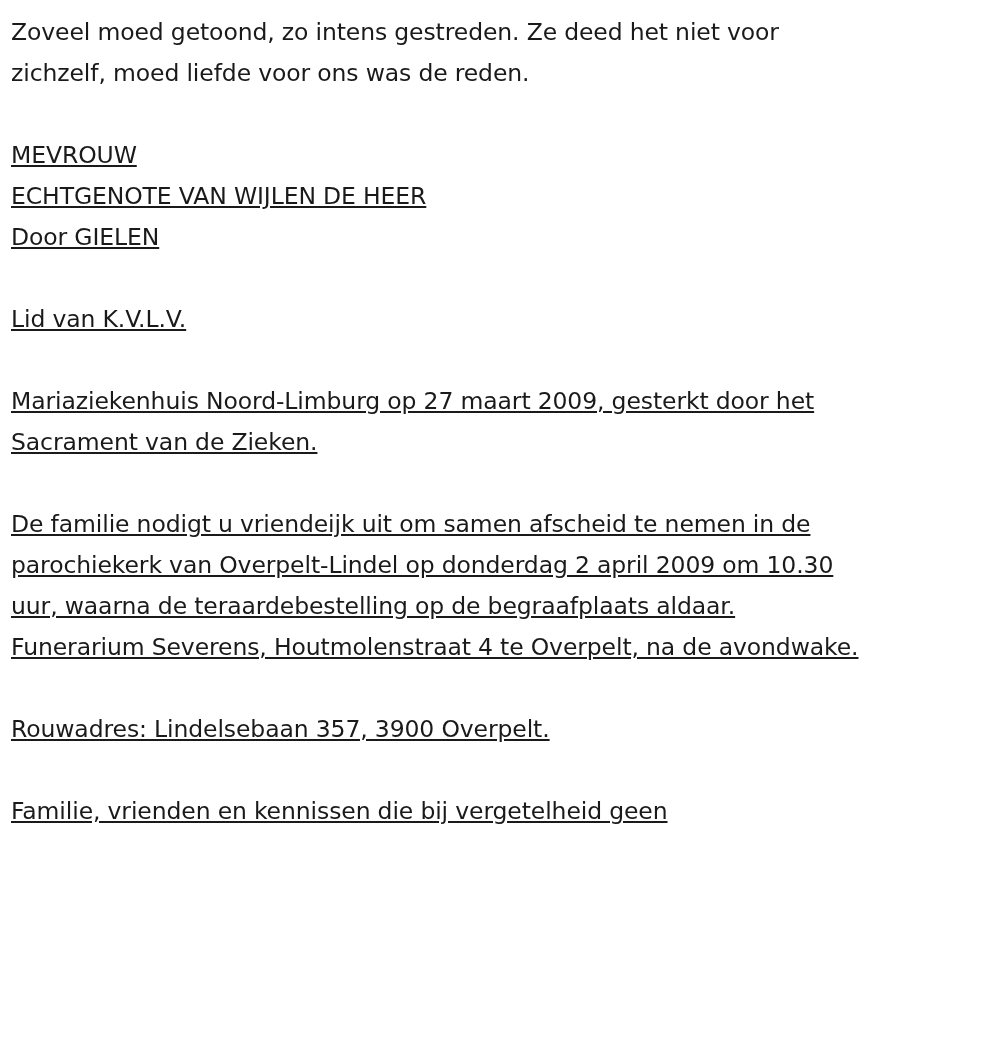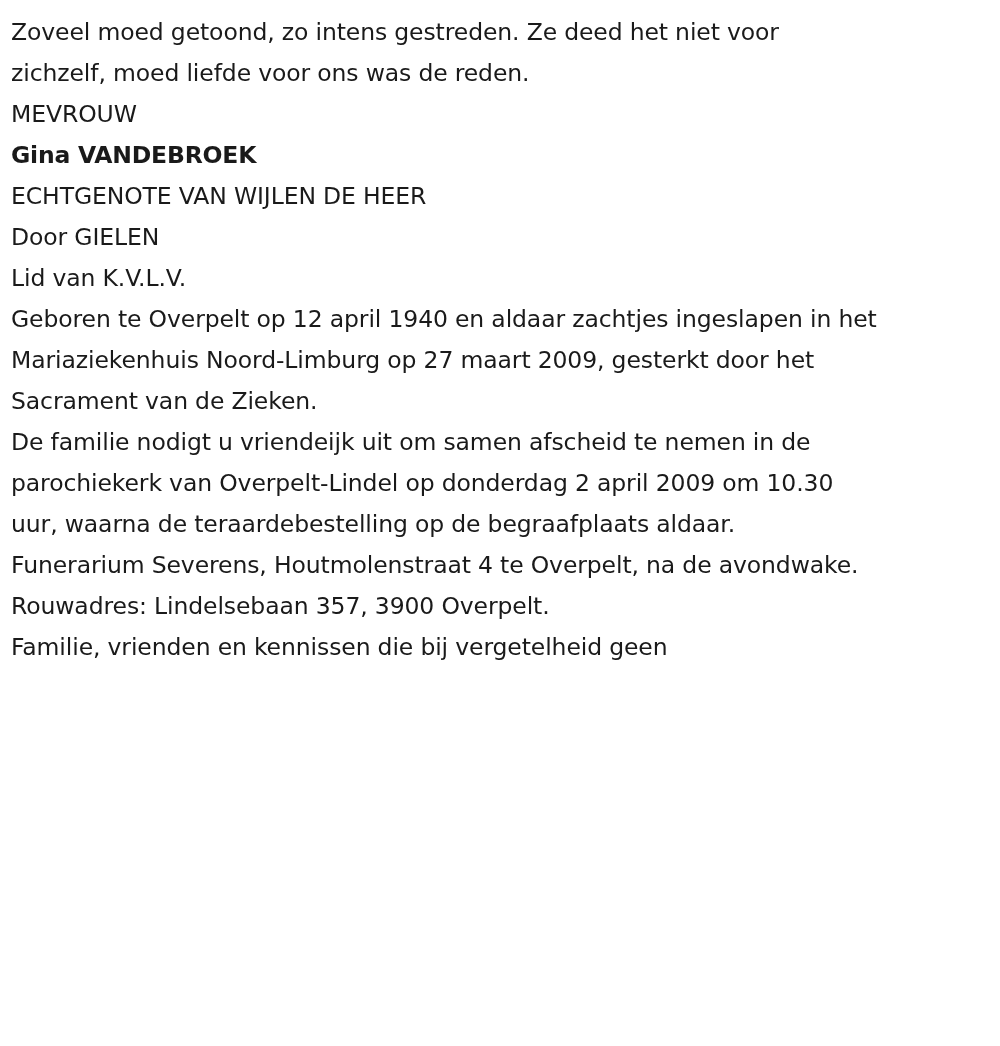--- a/index.html
+++ b/index.html
@@ -24,49 +24,49 @@
     font-size: 23.5px;
     line-height: 41px;
     letter-spacing: -0.1px;
     white-space: pre-wrap;
     word-spacing: -0.2px;
   }
   .block {
     margin: 0;
   }
   .block + .block {
+    margin-top: 41px;
+    text-decoration: underline;
   }
   .name-line {
     font-weight: bold;
     letter-spacing: -0.2px;
   }
 </style>
 </head>
 <body>
 
 <main class="notice">
 
   <section class="block">
     <div class="line">Zoveel moed getoond, zo intens gestreden. Ze deed het niet voor</div>
     <div class="line">zichzelf, moed liefde voor ons was de reden.</div>
   </section>
 
   <section class="block">
     <div class="line">MEVROUW</div>
-    <div class="line name-line">Gina VANDEBROEK</div>
     <div class="line">ECHTGENOTE VAN WIJLEN DE HEER</div>
     <div class="line">Door GIELEN</div>
   </section>
 
   <section class="block">
     <div class="line">Lid van K.V.L.V.</div>
   </section>
 
   <section class="block">
-    <div class="line">Geboren te Overpelt op 12 april 1940 en aldaar zachtjes ingeslapen in het</div>
     <div class="line">Mariaziekenhuis Noord-Limburg op 27 maart 2009, gesterkt door het</div>
     <div class="line">Sacrament van de Zieken.</div>
   </section>
 
   <section class="block">
     <div class="line">De familie nodigt u vriendeijk uit om samen afscheid te nemen in de</div>
     <div class="line">parochiekerk van Overpelt-Lindel op donderdag 2 april 2009 om 10.30</div>
     <div class="line">uur, waarna de teraardebestelling op de begraafplaats aldaar.</div>
     <div class="line">Funerarium Severens, Houtmolenstraat 4 te Overpelt, na de avondwake.</div>
   </section>

